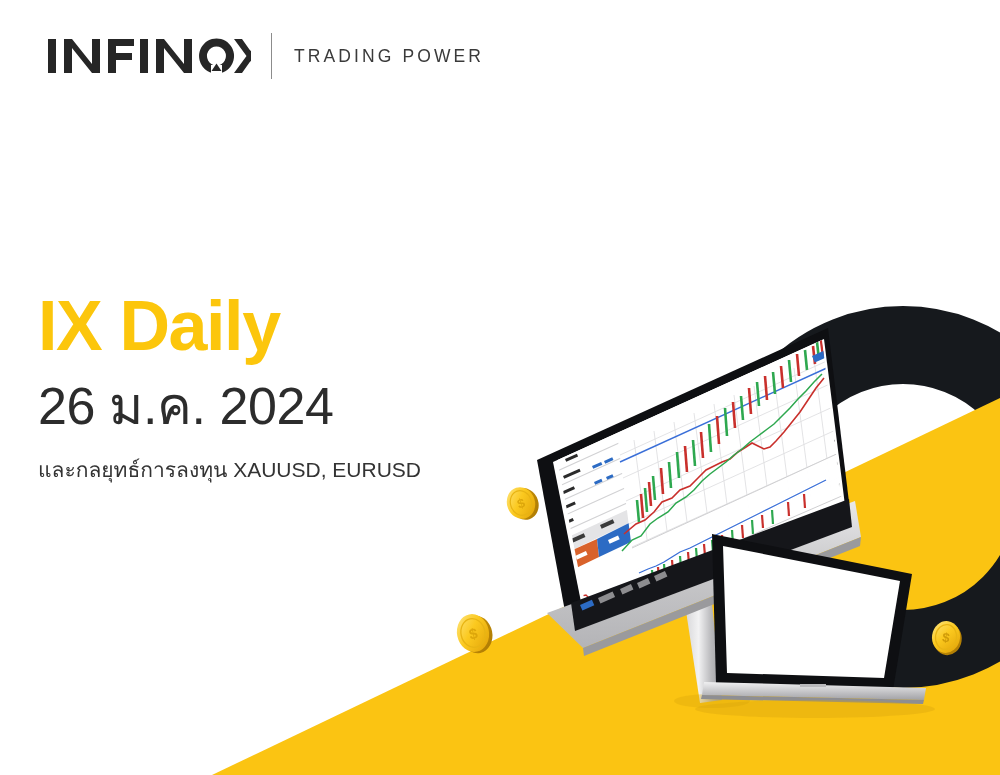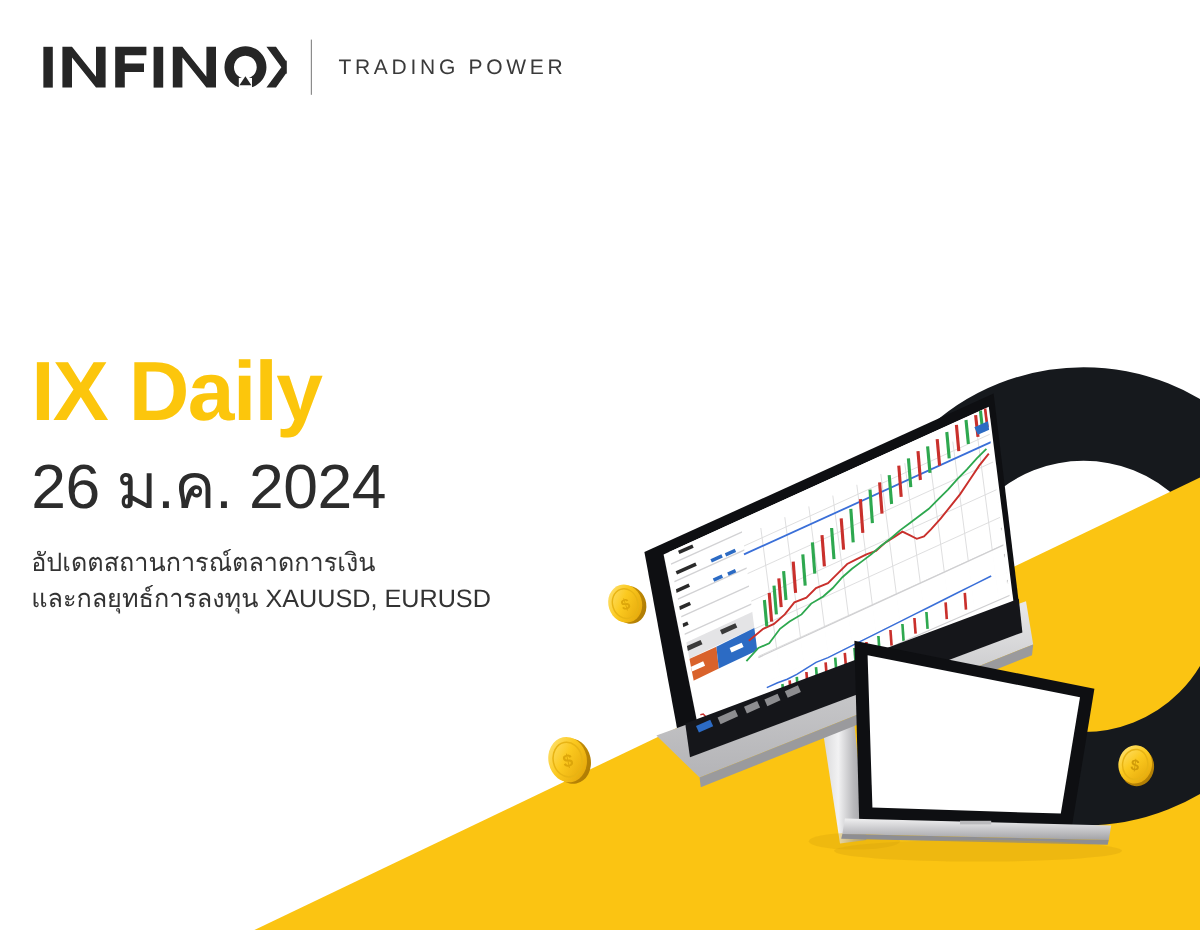--- a/index.html
+++ b/index.html
@@ -15,41 +15,41 @@
     background:#ffffff;
     overflow:hidden;
   }
 
   
   .bg-art { position:absolute; inset:0; z-index:0; }
   .bg-art svg { display:block; width:1000px; height:775px; }
 
   
   .logo-row {
-    position:absolute; left:36px; top:33px;
+    position:absolute; left:48px; top:33px;
     display:flex; align-items:center; gap:0px;
     z-index:6;
   }
   .logo-mark { display:block; }
   .logo-divider {
     width:1px; height:46px;
     background:#8c8c8c;
     margin:0 22px 0 20px;
   }
   .logo-tagline {
     font-size:17.5px;
     letter-spacing:3.1px;
     color:#3a3a3a;
     font-weight:400;
     white-space:nowrap;
   }
 
   
   .headline-block {
-    position:absolute; left:26px; top:292px;
+    position:absolute; left:38px; top:292px;
     z-index:6;
   }
   .title-main {
     font-size:70px;
     font-weight:700;
     line-height:0.98;
     letter-spacing:-1.4px;
     color:#FCC60C;
     white-space:nowrap;
   }
@@ -125,21 +125,20 @@
       </g>
     </svg>
     <div class="logo-divider"></div>
     <div class="logo-tagline">TRADING POWER</div>
   </div>
 
   <div class="headline-block">
     <div class="title-main">IX Daily</div>
     <div class="title-date">26 ม.ค. 2024</div>
     <div class="subtitle">
-      <span>อัปเดตสถานการณ์ตลาดการเงิน</span>
       <span>และกลยุทธ์การลงทุน XAUUSD, EURUSD</span>
     </div>
   </div>
 
   <div class="devices">
     <svg viewBox="0 0 1000 775" xmlns="http://www.w3.org/2000/svg">
       <defs>
         <linearGradient id="chinGrad" x1="0" y1="0" x2="0" y2="1">
           <stop offset="0%" stop-color="#e9e9ea"></stop>
           <stop offset="45%" stop-color="#c9c9cb"></stop>

